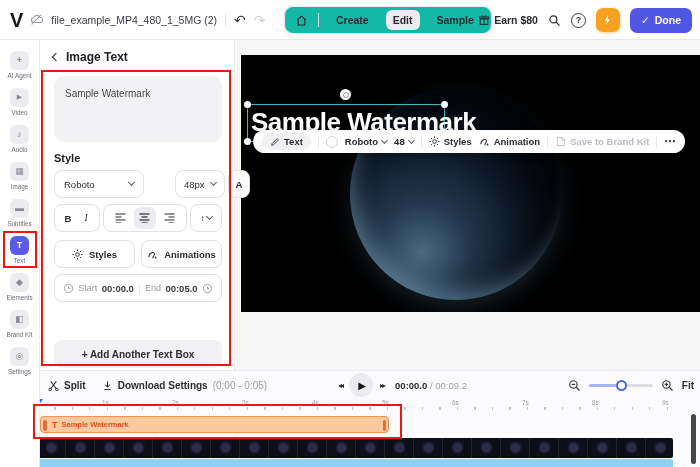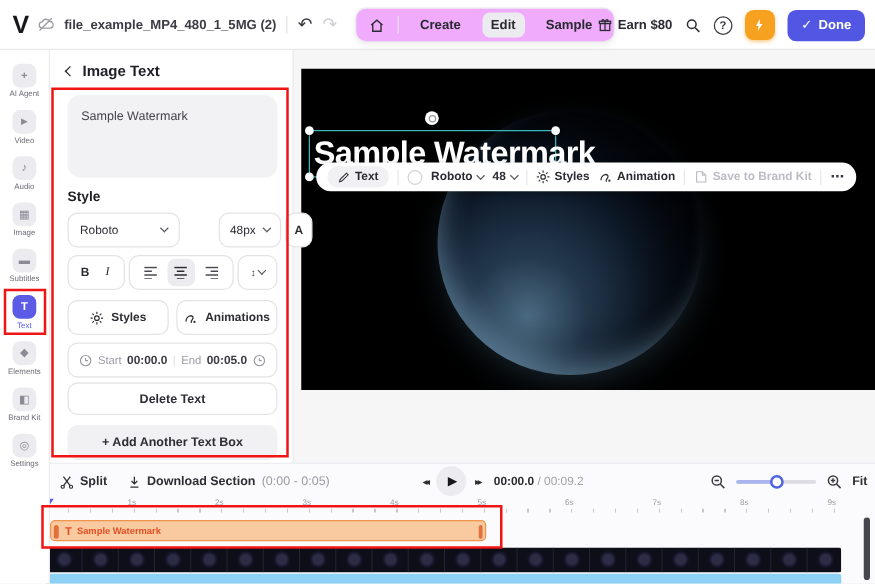--- a/index.html
+++ b/index.html
@@ -5,25 +5,25 @@
   * { margin:0; padding:0; box-sizing:border-box; }
   html,body { background:#e9e9ec; }
   body { font-family:"Liberation Sans","DejaVu Sans",sans-serif; }
   #app { position:relative; width:700px; height:467px; background:#f6f6f7; overflow:hidden; }
 
   
   .topbar { position:absolute; left:0; top:0; width:700px; height:40px; background:#fff;
             border-bottom:1px solid #e8e8ec; display:flex; align-items:center; z-index:20; }
   .tb-left { display:flex; align-items:center; gap:8px; padding-left:10px; }
   .logo { font-size:20px; font-weight:800; color:#17171c; line-height:1; letter-spacing:-1px; }
-  .filename { font-size:10.5px; font-weight:700; color:#3c3c44; }
+  .filename { font-size:10.5px; font-weight:400; color:#3c3c44; }
   .tb-div { width:1px; height:14px; background:#e4e4e8; }
   .undo { font-size:14px; color:#3a3a42; cursor:pointer; }
   .redo { font-size:14px; color:#cfcfd6; cursor:pointer; }
-  .center-pill { position:absolute; left:284px; top:6px; height:28px; background:#f0abfc; border:1px solid #ececf0;
+  .center-pill { position:absolute; left:284px; top:6px; height:28px; background:#14b8a6; border:1px solid #ececf0;
                  border-radius:9px; box-shadow:0 2px 6px rgba(0,0,0,.07); display:flex; align-items:center;
                  gap:10px; padding:0 10px; }
   .nav-item { font-size:10.5px; font-weight:600; color:#2a2a31; cursor:pointer; padding:4px 7px; border-radius:6px; }
   .nav-item.active { background:#ececf0; }
   .tb-right { position:absolute; right:8px; top:0; height:40px; display:flex; align-items:center; gap:10px; }
   .earn { display:flex; align-items:center; gap:4px; font-size:10.5px; font-weight:600; color:#2a2a31; cursor:pointer; }
   .help-circle { width:15px; height:15px; border:1.2px solid #3a3a42; border-radius:50%; font-size:9px; font-weight:700;
                  color:#3a3a42; display:flex; align-items:center; justify-content:center; cursor:pointer; }
   .upgrade-btn { width:24px; height:24px; background:var(--upgrade-orange); border-radius:7px; display:flex;
                  align-items:center; justify-content:center; cursor:pointer; box-shadow:0 1px 3px rgba(246,161,31,.5); }
@@ -352,21 +352,20 @@
         <span class="t-val">00:05.0</span>
         <span class="icon-svg">
           <svg width="11" height="11" viewBox="0 0 12 12">
               <circle cx="6" cy="6" r="4.5" fill="none" stroke="#9a9aa3" stroke-width="1"></circle>
               <path d="M6 3.6 V6 H8" fill="none" stroke="#9a9aa3" stroke-width="1"></path>
             </svg>
         </span>
       </div>
     </div>
 
-    <div class="full-btn" style="top:266px; height:26px; background:#fff; border:1px solid #e3e3e7;">Delete Text</div>
     <div class="full-btn" style="top:300px; height:28px; background:#f1f1f3;">+  Add Another Text Box</div>
   </aside>
 
   <main class="workspace">
     <div class="video-canvas">
       <div class="earth"></div>
 
       <div class="sel-box"></div>
       <div class="wm-text">Sample Watermark</div>
       <span class="handle" style="left:3px;  top:46px;"></span>
@@ -451,21 +450,21 @@
           </span>
           <span>Split</span>
         </span>
         <span class="tl-btn">
           <span class="icon-svg">
             <svg width="11" height="11" viewBox="0 0 12 12">
                 <path d="M6 1.5 V7.5 M3.5 5.2 L6 7.7 L8.5 5.2" fill="none" stroke="#2c2c33" stroke-width="1.1"></path>
                 <line x1="2.5" y1="10.5" x2="9.5" y2="10.5" stroke="#2c2c33" stroke-width="1.1"></line>
               </svg>
           </span>
-          <span>Download Section</span>
+          <span>Download Settings</span>
           <span class="range">(0:00 - 0:05)</span>
         </span>
       </div>
 
       <div class="transport">
         <span class="skip">◂◂</span>
         <span class="play-btn">▶</span>
         <span class="skip">▸▸</span>
         <span class="times">
           <span class="cur">00:00.0</span>

